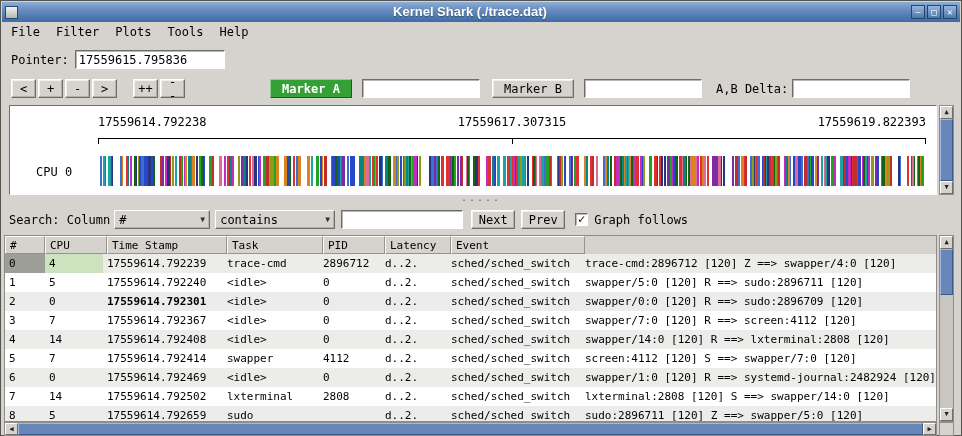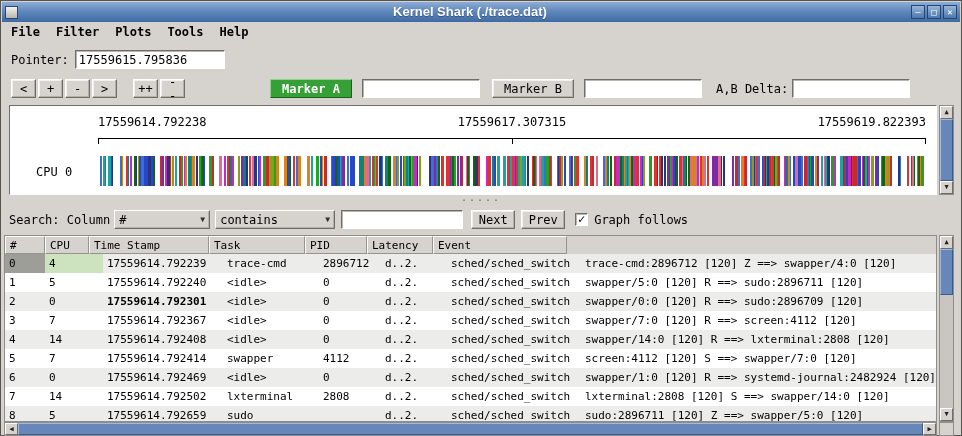--- a/index.html
+++ b/index.html
@@ -14,21 +14,21 @@
             display:flex;align-items:center;padding:0 3px;}
   .app-icon{width:13px;height:13px;background:linear-gradient(#f2f2ef,#b9b6b0);border:1px solid #27486f;}
   .title-text{position:absolute;left:40px;right:62px;text-align:center;color:#fff;
               font-family:"Liberation Sans","DejaVu Sans",sans-serif;font-weight:bold;font-size:13px;
               line-height:20px;white-space:nowrap;overflow:hidden;text-shadow:0 1px 1px rgba(0,0,0,.35);}
   .win-controls{margin-left:auto;display:flex;gap:2px;}
   .win-btn{width:14px;height:14px;background:linear-gradient(#9ab6da,#4c78ae);border:1px solid #24456e;
            color:#fff;font-size:9px;line-height:12px;text-align:center;}
 
   
-  .menubar{position:absolute;left:2px;top:22px;right:2px;height:19px;display:flex;align-items:center;font-weight:bold;}
+  .menubar{position:absolute;left:2px;top:22px;right:2px;height:19px;display:flex;align-items:center;}
   .menu-item{padding:1px 8px 2px 8px;white-space:pre;}
 
   
   .lbl{white-space:pre;}
   .btn{font:inherit;background:#d6d3ce;border:1px solid;border-color:#ffffff #6f6d68 #6f6d68 #ffffff;
        box-shadow:inset -1px -1px 0 #b3b0ab,inset 1px 1px 0 #f2f0ec;
        height:19px;padding:0 4px;display:inline-flex;align-items:center;justify-content:center;cursor:default;}
   .btn-nav{width:25px;}
   .btn-marker{width:82px;}
   .btn-green{background:#35a035;color:#fff;font-weight:bold;
@@ -610,21 +610,21 @@
     <input class="tfield w122" style="margin-left: 6px;" value="">
     <button class="btn" style="margin-left:8px;width:44px">Next</button>
     <button class="btn" style="margin-left:6px;width:44px">Prev</button>
     <div class="checkbox" style="margin-left:10px">✓</div>
     <span class="cb-label">Graph follows</span>
   </div>
 
   <div class="table">
     <div class="table-header">
         <div class="th" style="width: 40px;">#</div>
-        <div class="th" style="width: 44px;">CPU</div>
+        <div class="th" style="width: 62px;">CPU</div>
         <div class="th" style="width: 120px;">Time Stamp</div>
         <div class="th" style="width: 96px;">Task</div>
         <div class="th" style="width: 62px;">PID</div>
         <div class="th" style="width: 66px;">Latency</div>
         <div class="th" style="width: 134px;">Event</div>
       </div>
     <div>
         <div class="tr even">
           <div class="td sel" style="width: 40px;">0</div>
           <div class="td marker-a-cell" style="width: 58px;">4</div>

